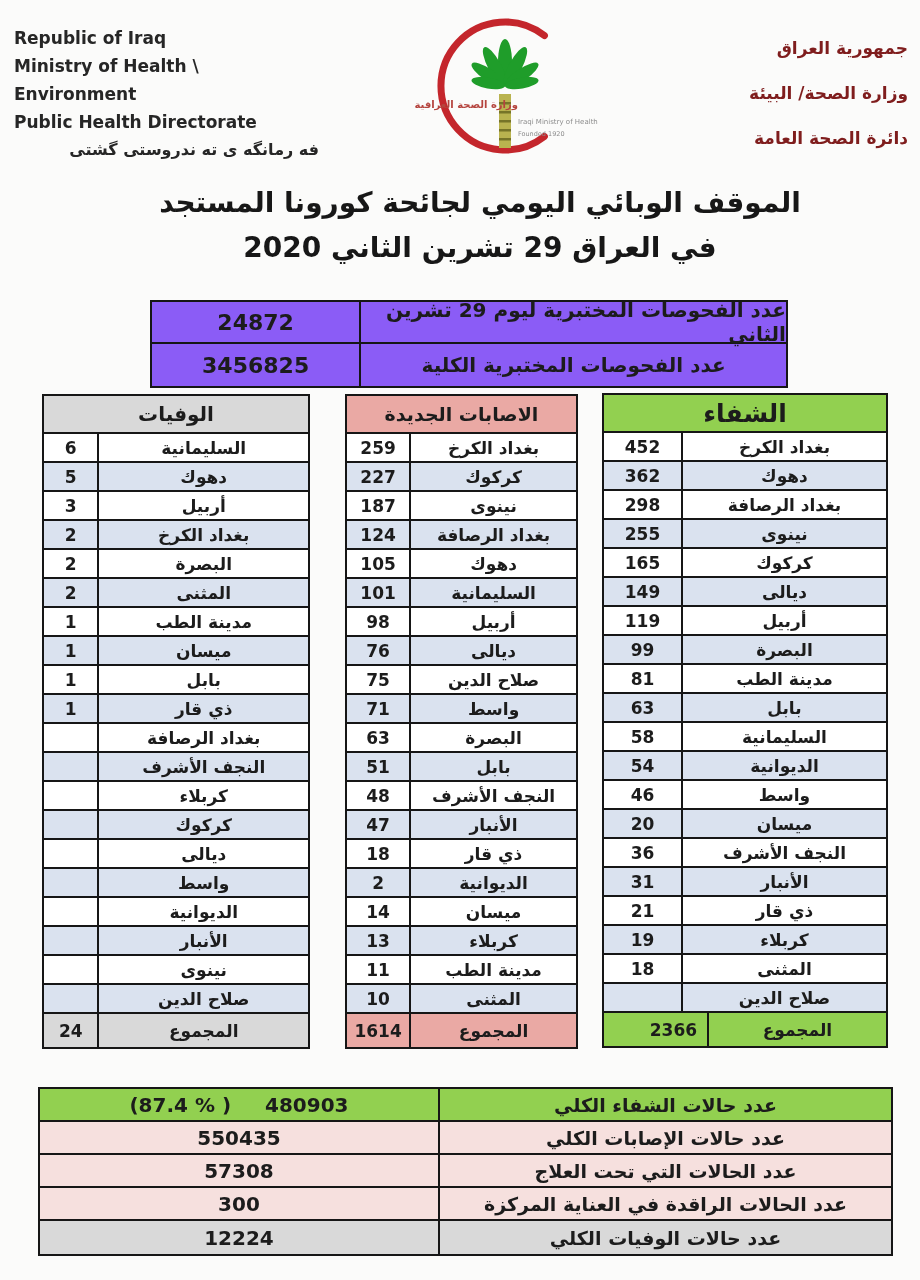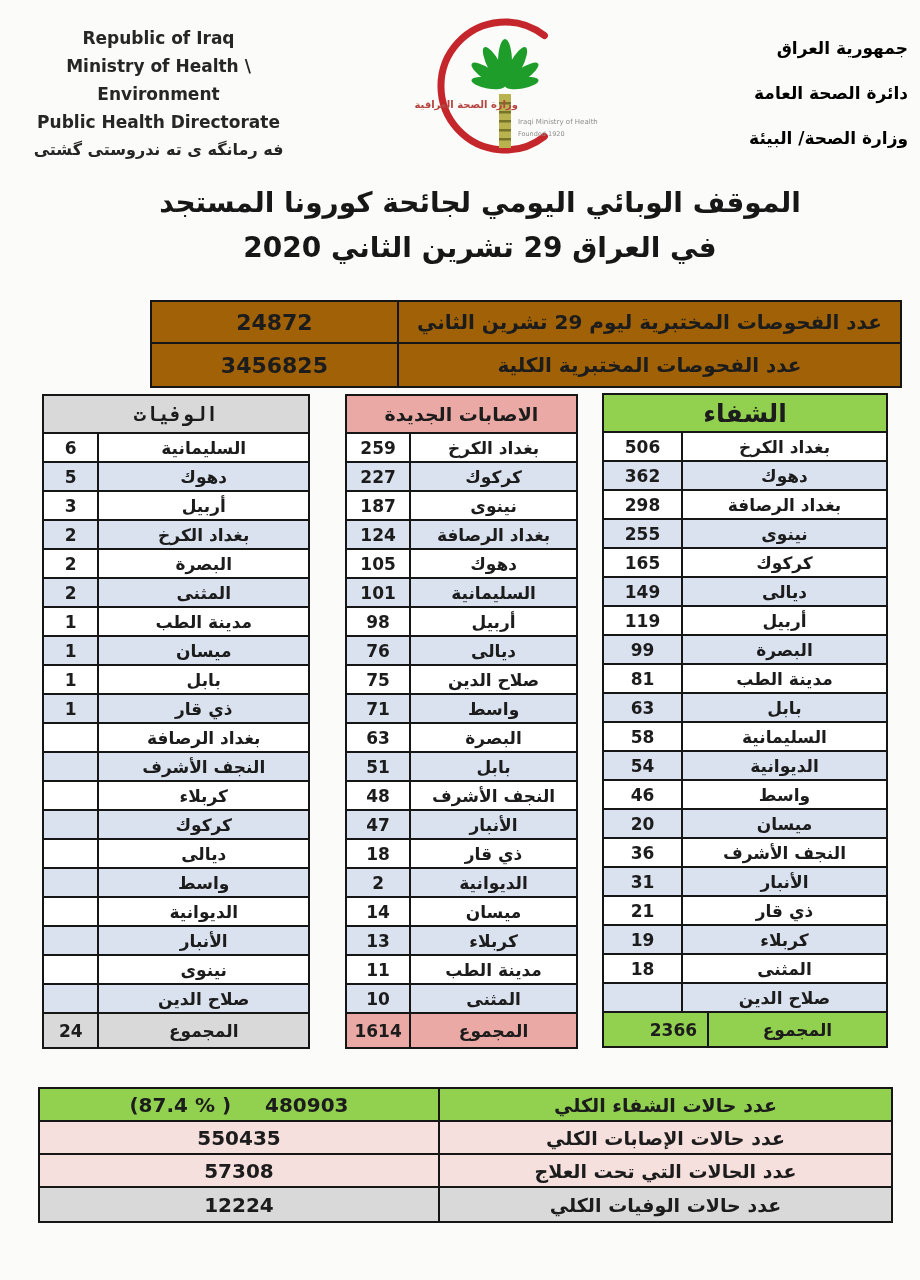--- a/index.html
+++ b/index.html
@@ -6,59 +6,59 @@
   html,body { width: 920px; height: 1280px; }
   body {
     position: relative;
     background: #fbfbfa;
     font-family: "DejaVu Sans", sans-serif;
     color: #1c1c1c;
     overflow: hidden;
   }
   
   .hdr-en {
-    position: absolute; left: 6px; top: 24px; width: 305px;
-    text-align: center; font-weight: 700; font-size: 17px; line-height: 28px;
+    position: absolute; left: 14px; top: 24px; width: 305px;
+    font-weight: 700; font-size: 17px; line-height: 28px;
     color: #262626;
   }
   .hdr-en .kurdish { font-size: 16px; direction: rtl; }
   .hdr-ar {
     position: absolute; right: 12px; top: 26px; width: 200px;
     direction: rtl; text-align: right; font-weight: 700; font-size: 17px;
-    line-height: 45px; color: #000000;
+    line-height: 45px; color: #7f1d1d;
   }
   .logo-wrap { position: absolute; left: 408px; top: 8px; width: 210px; height: 150px; }
   
   .title {
     position: absolute; left: 130px; top: 180px; width: 700px;
     direction: rtl; text-align: center; font-weight: 700;
     font-size: 28px; line-height: 45px; color: #171717;
   }
   
   .cell { display: flex; align-items: center; justify-content: center; font-weight: 700; }
   
   .tests {
-    position: absolute; left: 150px; top: 300px; width: 752px;
-    border: 2px solid #161616; background: #a16207;
+    position: absolute; left: 150px; top: 300px; width: 638px;
+    border: 2px solid #161616; background: #8b5cf6;
   }
   .tests-row { display: flex; height: 42px; border-bottom: 2px solid #161616; }
   .tests-row:last-child { border-bottom: none; }
   .tests-row .val  { width: 33%; border-right: 2px solid #161616; font-size: 22px; }
   .tests-row .label{ width: 67%; direction: rtl; font-size: 20px; }
   
   .gov-table { position: absolute; border: 2px solid #161616; background: #fff; }
   .gov-table.deaths   { left: 42px;  top: 394px; width: 268px; }
   .gov-table.cases    { left: 345px; top: 394px; width: 233px; }
   .gov-table.recovery { left: 602px; top: 393px; width: 286px; text-align: center; }
   .gov-header {
     height: 38px; border-bottom: 2px solid #161616;
     display: flex; align-items: center; justify-content: center;
     font-weight: 700; direction: rtl;
   }
-  .deaths   .gov-header { background: var(--gray); font-size: 20px; font-family: Liberation Mono, monospace; }
+  .deaths   .gov-header { background: var(--gray); font-size: 20px; }
   .cases    .gov-header { background: var(--pink); font-size: 19px; }
   .recovery .gov-header { background: var(--green); font-size: 25px; }
   .gov-row { display: flex; height: 29px; border-bottom: 2px solid #161616; background:#fff; }
   .gov-row .cell { font-size: 17px; }
   .gov-row .val  { border-right: 2px solid #161616; }
   .gov-row .name { direction: rtl; }
   .deaths   .val { width: 21%; } .deaths   .name { width: 79%; }
   .cases    .val { width: 28%; } .cases    .name { width: 72%; }
   .recovery .val { width: 28%; } .recovery .name { width: 72%; }
   .gov-row.stripe { background: var(--stripe_blue); }
@@ -115,22 +115,22 @@
     </g>
 
     <text x="110" y="100" font-size="10" font-weight="bold" fill="#b5443e" direction="rtl">وزارة الصحة العراقية</text>
     <text x="110" y="116" font-size="7" fill="#8d8d8d">Iraqi Ministry of Health</text>
     <text x="110" y="128" font-size="6.5" fill="#8d8d8d">Founded 1920</text>
   </svg>
 </div>
 
 <div class="hdr-ar">
   <div>جمهورية العراق</div>
+  <div>وزارة الصحة/ البيئة</div>
   <div>دائرة الصحة العامة</div>
-  <div>وزارة الصحة/ البيئة</div>
 </div>
 
 <div class="title">
   <div>الموقف الوبائي اليومي لجائحة كورونا المستجد</div>
   <div>في العراق  29  تشرين الثاني 2020</div>
 </div>
 
 <div class="tests">
   <div class="tests-row">
     <div class="cell val">24872</div>
@@ -319,21 +319,21 @@
   <div class="gov-row total">
     <div class="cell val">1614</div>
     <div class="cell name">المجموع</div>
   </div>
 </div>
 
 <div class="gov-table recovery">
   <div class="gov-header">الشفاء</div>
   <div class="gov-body">
       <div class="gov-row">
-        <div class="cell val">506</div>
+        <div class="cell val">452</div>
         <div class="cell name">بغداد الكرخ</div>
       </div>
       <div class="gov-row stripe">
         <div class="cell val">362</div>
         <div class="cell name">دهوك</div>
       </div>
       <div class="gov-row">
         <div class="cell val">298</div>
         <div class="cell name">بغداد الرصافة</div>
       </div>
@@ -421,17 +421,21 @@
     <div class="cell label">عدد حالات الشفاء الكلي</div>
   </div>
   <div class="summary-row row-pink">
     <div class="cell val">550435</div>
     <div class="cell label">عدد حالات الإصابات الكلي</div>
   </div>
   <div class="summary-row row-pink">
     <div class="cell val">57308</div>
     <div class="cell label">عدد الحالات التي تحت العلاج</div>
   </div>
+  <div class="summary-row row-pink">
+    <div class="cell val">300</div>
+    <div class="cell label">عدد الحالات الراقدة في العناية المركزة</div>
+  </div>
   <div class="summary-row row-gray">
     <div class="cell val">12224</div>
     <div class="cell label">عدد حالات الوفيات الكلي</div>
   </div>
 </div>
 
 </body></html>

